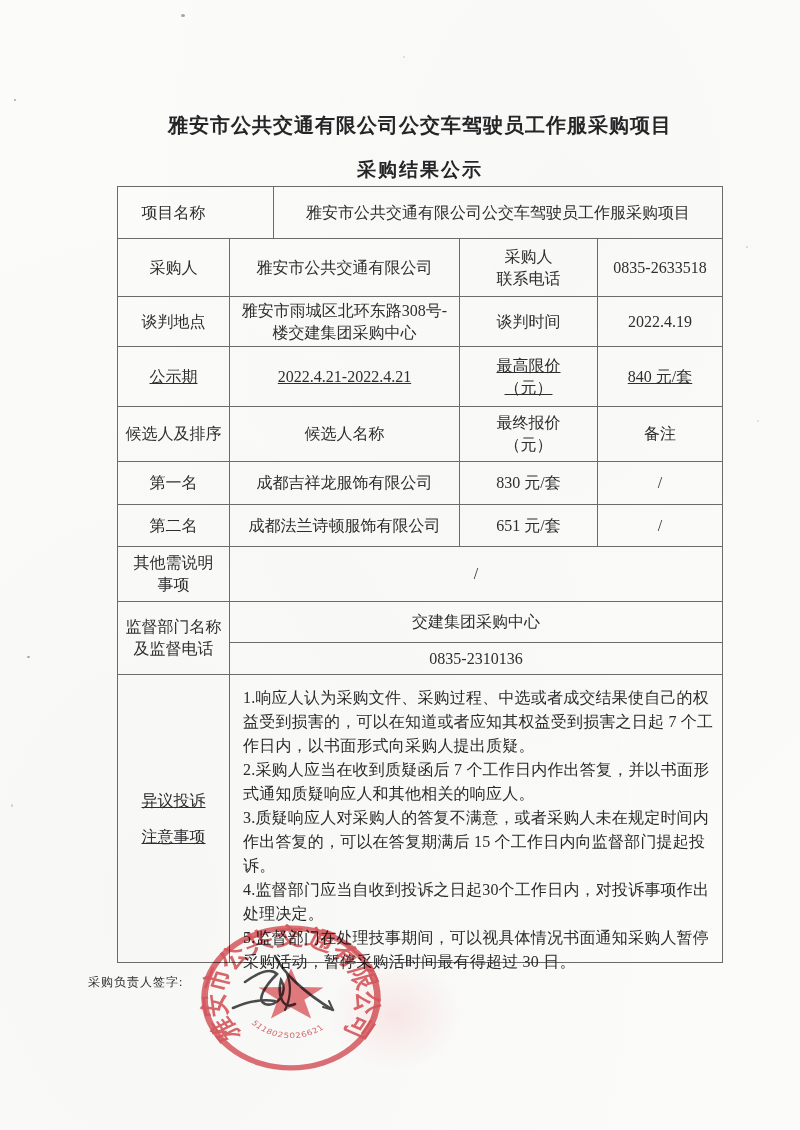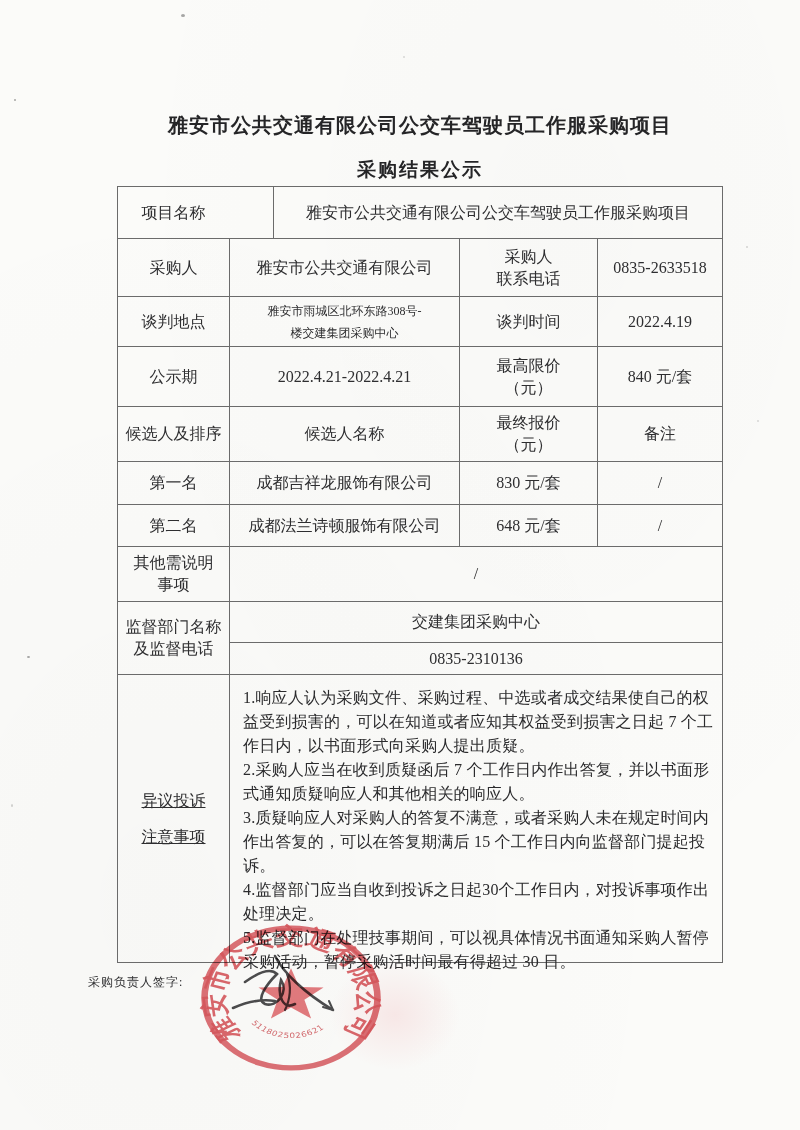--- a/index.html
+++ b/index.html
@@ -36,21 +36,21 @@
   .c{
     display:flex;flex-direction:column;align-items:center;justify-content:center;
     text-align:center;box-sizing:border-box;line-height:22px;
   }
   .bl{border-left:1px solid #6b6b6b;}
   .w-label{width:111px;flex:none;}
   .w-val{width:230px;flex:none;}
   .w-price{width:138px;flex:none;}
   .w-remark{flex:1;}
   .w-merged{flex:1;}
-  .small{font-size:12px;}
+  .small{font-size:16px;}
   .stack{flex:1;display:flex;flex-direction:column;}
   .substack{display:flex;align-items:center;justify-content:center;text-align:center;box-sizing:border-box;}
   .objection-text{
     display:block;text-align:left;padding:11px 8px 8px 13px;
     font-size:16px;line-height:24px;letter-spacing:.2px;color:#2b2b2d;
   }
   .objection-label{line-height:36px;text-decoration:underline;}
 
   .sign-label{
     position:absolute;left:88px;top:974px;font-size:12px;letter-spacing:1px;color:#2d2d2f;
@@ -106,21 +106,21 @@
   <div class="row" style="height:50px;">
     <div class="c w-label">谈判地点</div>
     <div class="c w-val bl small">
       <span>雅安市雨城区北环东路308号-</span>
       <span>楼交建集团采购中心</span>
     </div>
     <div class="c w-price bl">谈判时间</div>
     <div class="c w-remark bl">2022.4.19</div>
   </div>
 
-  <div class="row" style="height:60px;">
+  <div class="row" style="height:60px;text-decoration:underline;">
     <div class="c w-label">公示期</div>
     <div class="c w-val bl">2022.4.21-2022.4.21</div>
     <div class="c w-price bl">
       <span>最高限价</span>
       <span>（元）</span>
     </div>
     <div class="c w-remark bl">840 元/套</div>
   </div>
 
   <div class="row" style="height:55px;">
@@ -136,21 +136,21 @@
   <div class="row" style="height:43px;">
     <div class="c w-label">第一名</div>
     <div class="c w-val bl">成都吉祥龙服饰有限公司</div>
     <div class="c w-price bl">830 元/套</div>
     <div class="c w-remark bl">/</div>
   </div>
 
   <div class="row" style="height:42px;">
     <div class="c w-label">第二名</div>
     <div class="c w-val bl">成都法兰诗顿服饰有限公司</div>
-    <div class="c w-price bl">648 元/套</div>
+    <div class="c w-price bl">651 元/套</div>
     <div class="c w-remark bl">/</div>
   </div>
 
   <div class="row" style="height:55px;">
     <div class="c w-label">
       <span>其他需说明</span>
       <span>事项</span>
     </div>
     <div class="c w-merged bl">/</div>
   </div>

